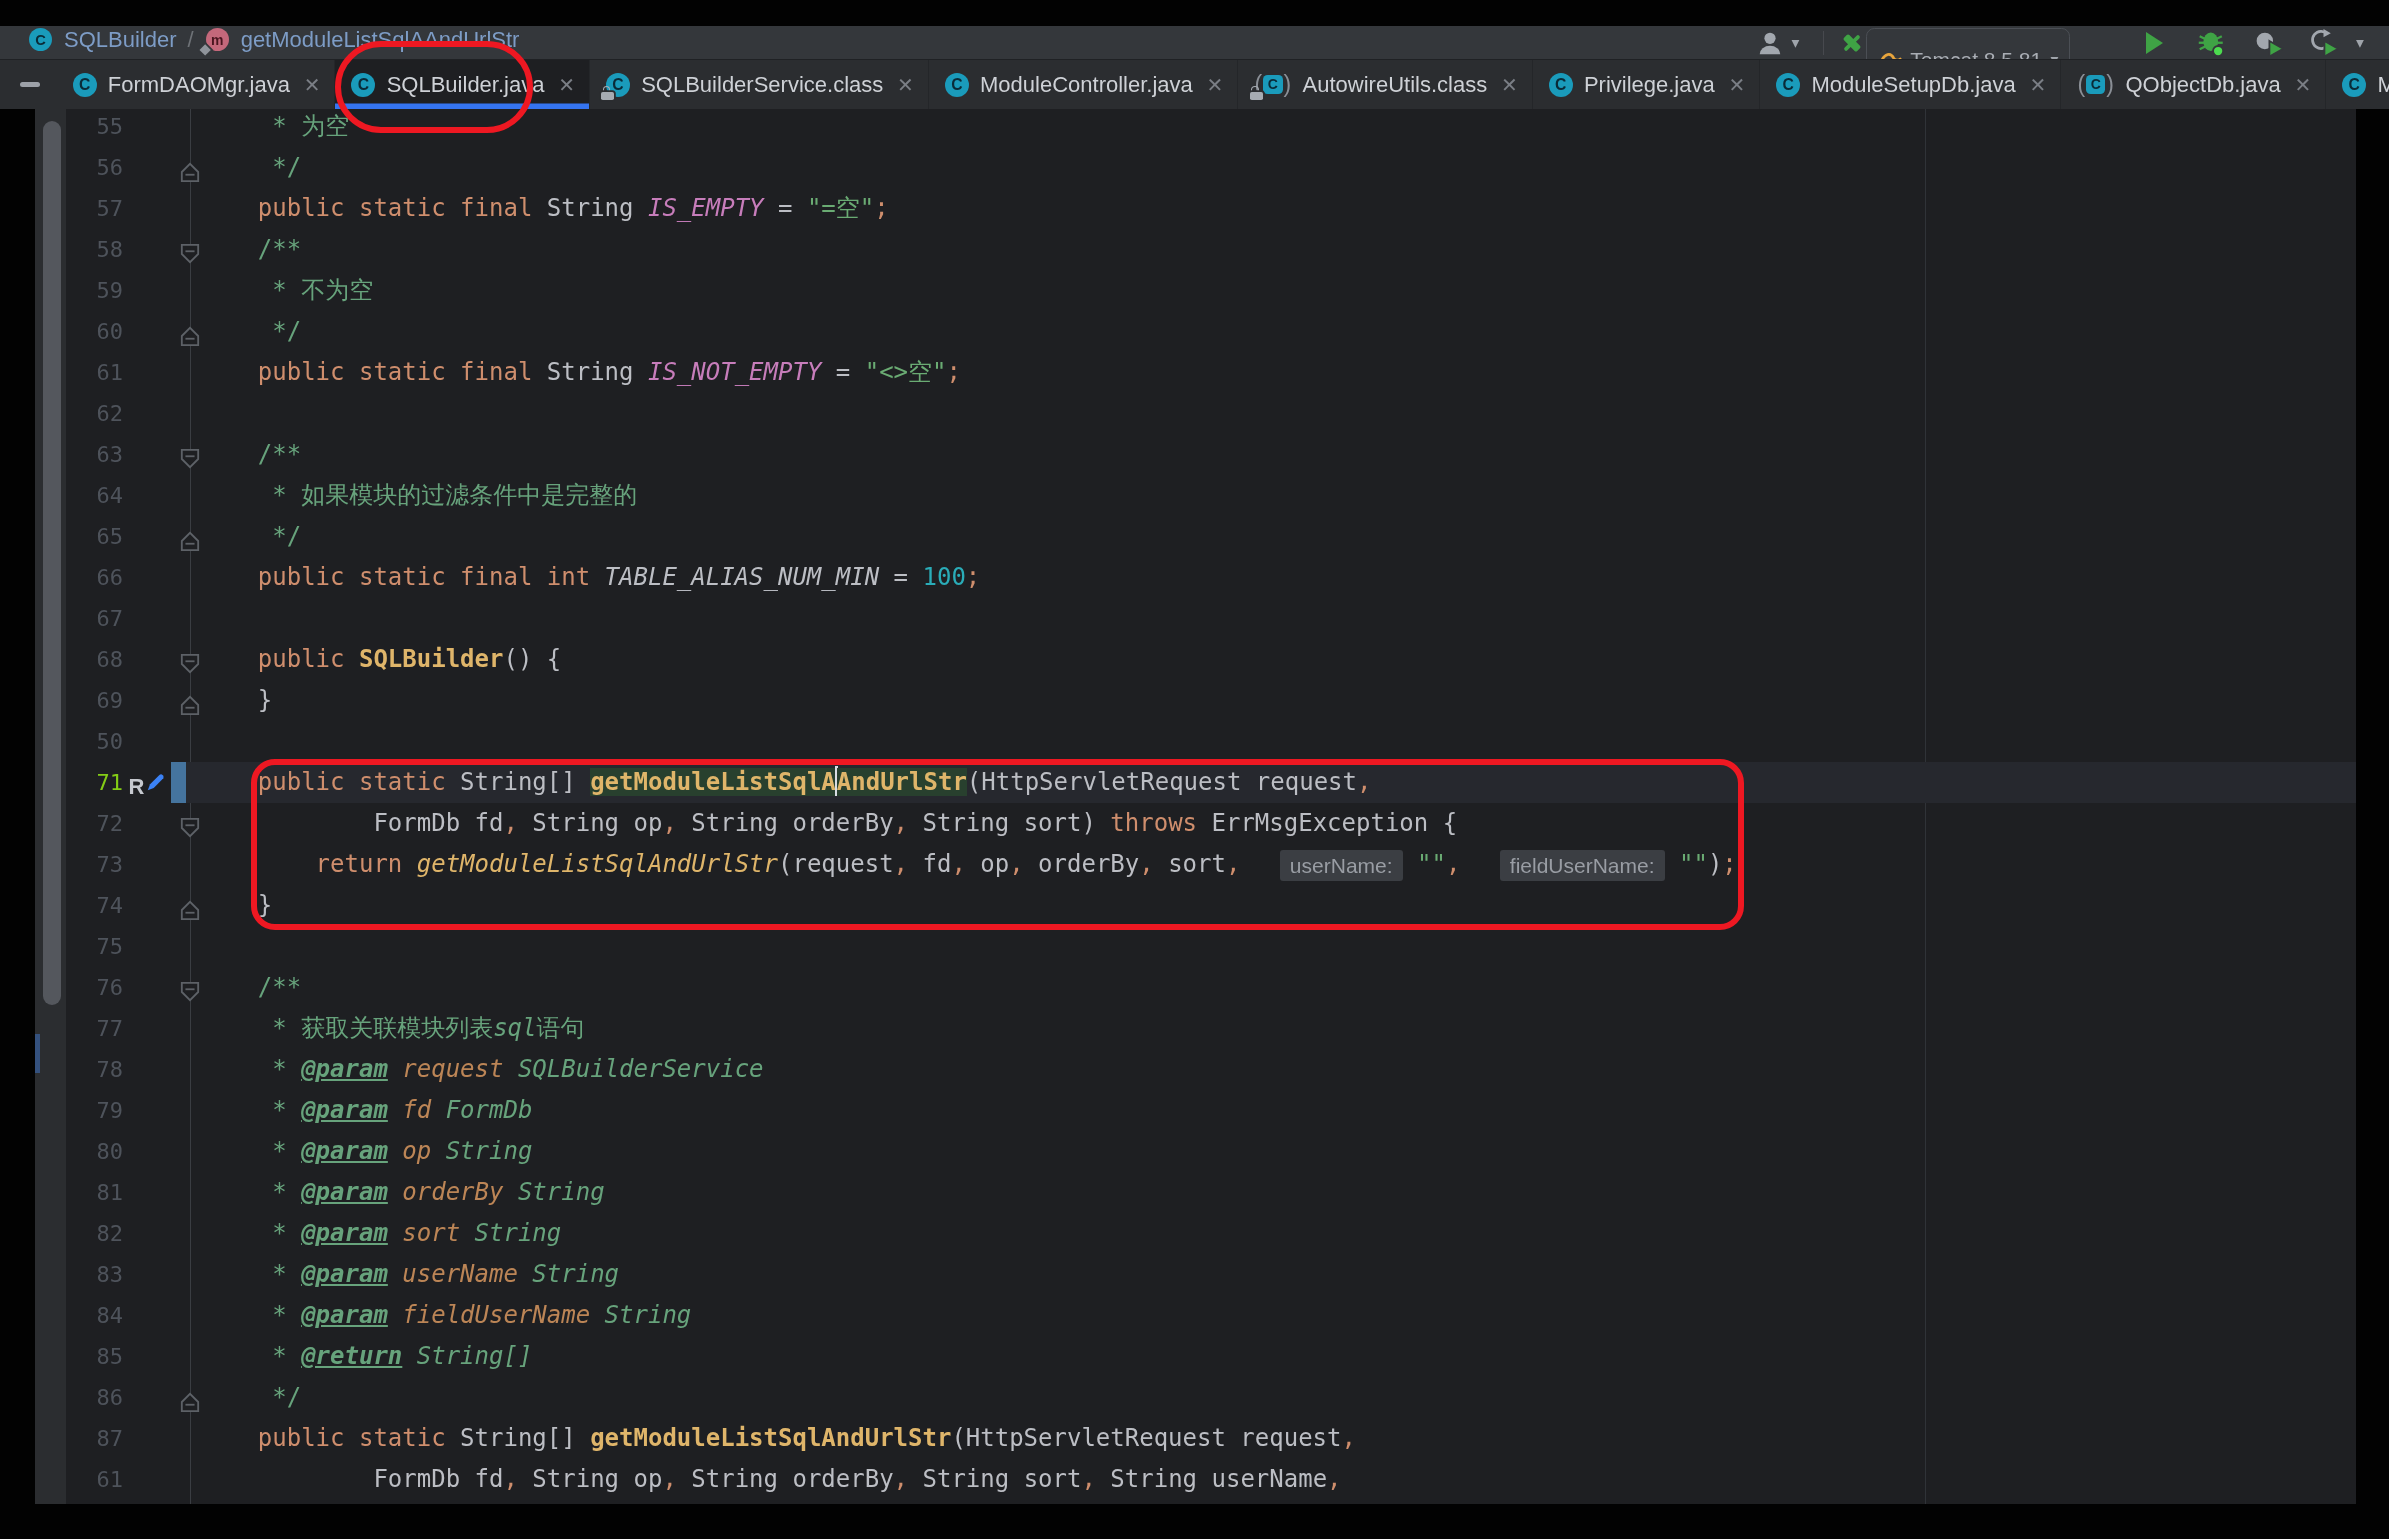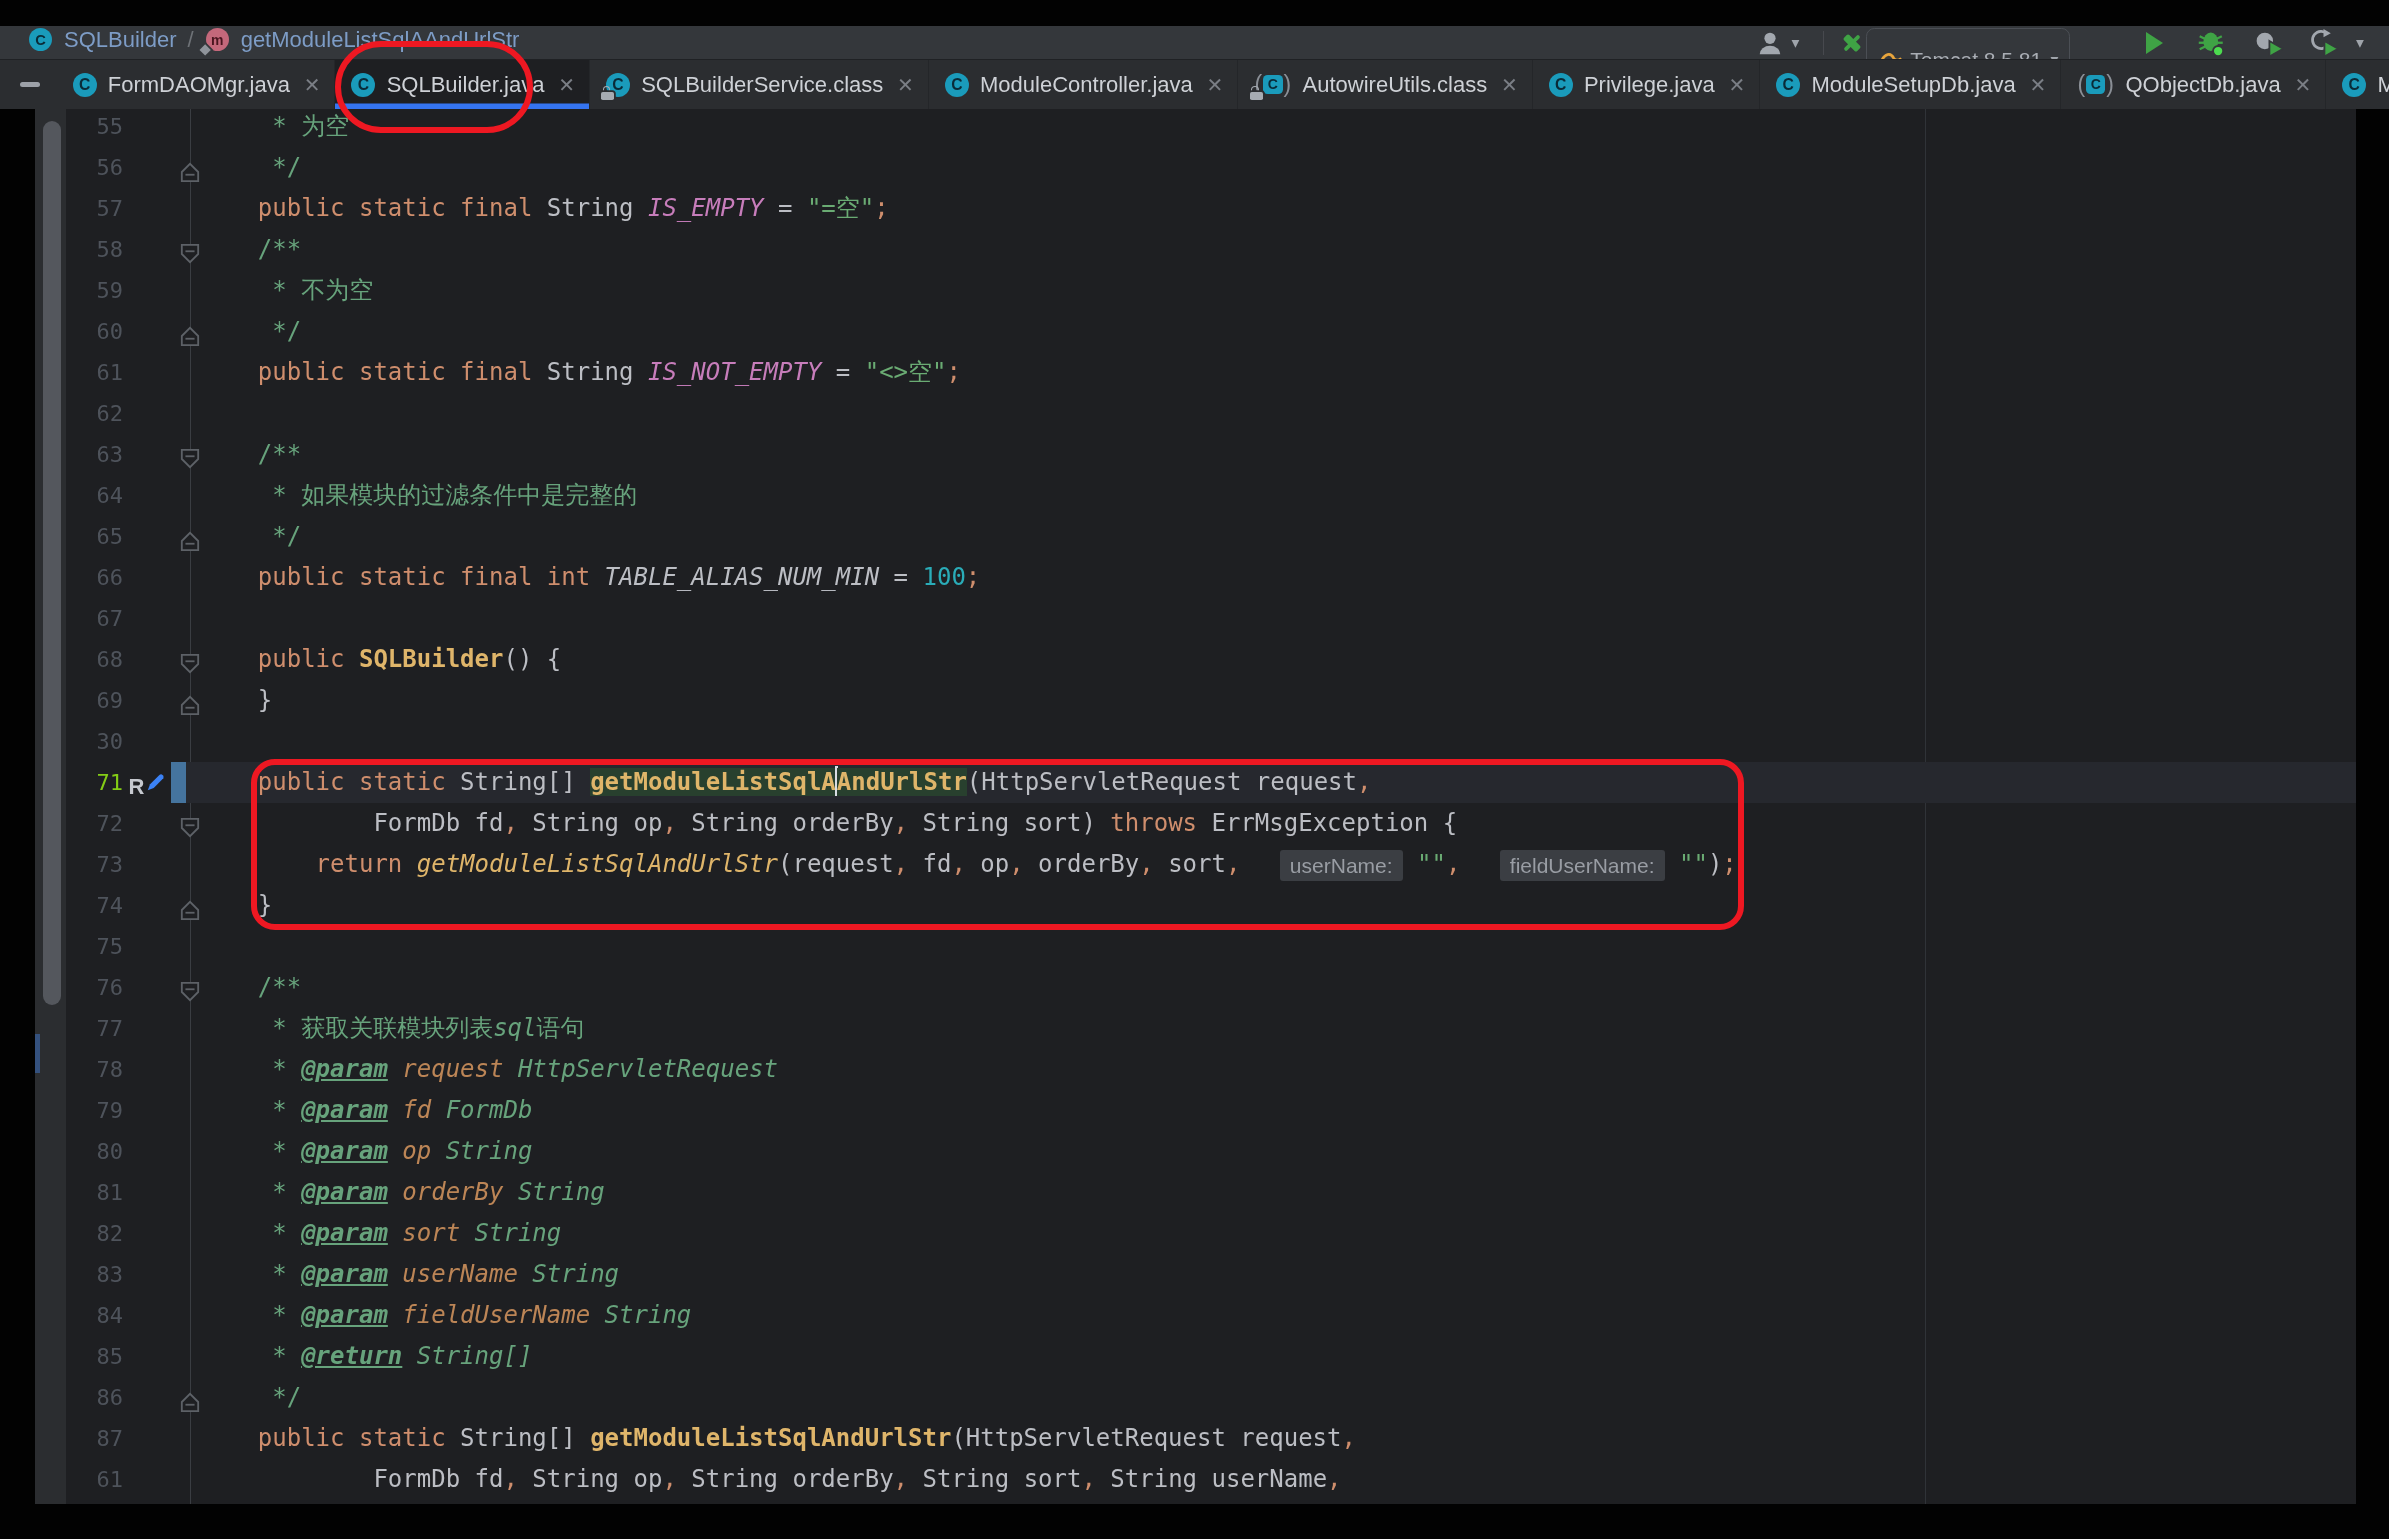--- a/index.html
+++ b/index.html
@@ -300,40 +300,40 @@
       <div class="row"><span class="ln">66</span><span class="cc"><span class="kw">    public static final int </span><span class="cg">TABLE_ALIAS_NUM_MIN</span><span> = </span><span class="nm">100</span><span class="pn">;</span></span></div>
       <div class="row"><span class="ln">67</span><span class="cc"></span></div>
       <div class="row"><span class="ln">68</span><span class="fold"><svg width="20" height="24" viewBox="0 0 22 26">
             <polygon points="2,3 20,3 20,13 11,22 2,13" fill="#1e1f22" stroke="#5d6167" stroke-width="2"></polygon>
             <line x1="6" y1="10" x2="16" y2="10" stroke="#5d6167" stroke-width="2"></line>
           </svg></span><span class="cc"><span class="kw">    public </span><span class="mn">SQLBuilder</span><span>() {</span></span></div>
       <div class="row"><span class="ln">69</span><span class="fold"><svg width="20" height="24" viewBox="0 0 22 26">
             <polygon points="2,23 2,13 11,4 20,13 20,23" fill="#1e1f22" stroke="#5d6167" stroke-width="2"></polygon>
             <line x1="6" y1="16" x2="16" y2="16" stroke="#5d6167" stroke-width="2"></line>
           </svg></span><span class="cc"><span>    }</span></span></div>
-      <div class="row"><span class="ln">30</span><span class="cc"></span></div>
+      <div class="row"><span class="ln">50</span><span class="cc"></span></div>
       <div class="row current"><div class="rowhl"></div><span class="ln">71</span><div class="vcs"></div><span class="ric"><span class="r">R</span><svg width="22" height="22" viewBox="0 0 24 24">
             <path d="M3 21 L5.5 14.5 L16 4 a3 3 0 0 1 4 4 L9.5 18.5 Z" fill="#3b82f6"></path>
           </svg></span><span class="cc"><span class="kw">    public static </span><span>String[] </span><span class="mn hl">getModuleListSqlA</span><span class="caret"></span><span class="mn hl">AndUrlStr</span><span>(HttpServletRequest request</span><span class="pn">,</span></span></div>
       <div class="row"><span class="ln">72</span><span class="fold"><svg width="20" height="24" viewBox="0 0 22 26">
             <polygon points="2,3 20,3 20,13 11,22 2,13" fill="#1e1f22" stroke="#5d6167" stroke-width="2"></polygon>
             <line x1="6" y1="10" x2="16" y2="10" stroke="#5d6167" stroke-width="2"></line>
           </svg></span><span class="cc"><span>            FormDb fd</span><span class="pn">,</span><span> String op</span><span class="pn">,</span><span> String orderBy</span><span class="pn">,</span><span> String sort)</span><span class="kw"> throws</span><span> ErrMsgException {</span></span></div>
       <div class="row"><span class="ln">73</span><span class="cc"><span class="kw">        return </span><span class="mi">getModuleListSqlAndUrlStr</span><span>(request</span><span class="pn">,</span><span> fd</span><span class="pn">,</span><span> op</span><span class="pn">,</span><span> orderBy</span><span class="pn">,</span><span> sort</span><span class="pn">,</span><span> </span><span class="chip">userName:</span><span> </span><span class="st">""</span><span class="pn">,</span><span> </span><span class="chip">fieldUserName:</span><span> </span><span class="st">""</span><span>)</span><span class="pn">;</span></span></div>
       <div class="row"><span class="ln">74</span><span class="fold"><svg width="20" height="24" viewBox="0 0 22 26">
             <polygon points="2,23 2,13 11,4 20,13 20,23" fill="#1e1f22" stroke="#5d6167" stroke-width="2"></polygon>
             <line x1="6" y1="16" x2="16" y2="16" stroke="#5d6167" stroke-width="2"></line>
           </svg></span><span class="cc"><span>    }</span></span></div>
       <div class="row"><span class="ln">75</span><span class="cc"></span></div>
       <div class="row"><span class="ln">76</span><span class="fold"><svg width="20" height="24" viewBox="0 0 22 26">
             <polygon points="2,3 20,3 20,13 11,22 2,13" fill="#1e1f22" stroke="#5d6167" stroke-width="2"></polygon>
             <line x1="6" y1="10" x2="16" y2="10" stroke="#5d6167" stroke-width="2"></line>
           </svg></span><span class="cc"><span class="cm">    /**</span></span></div>
       <div class="row"><span class="ln">77</span><span class="cc"><span class="cm">     * 获取关联模块列表</span><span class="cmi">sql</span><span class="cm">语句</span></span></div>
-      <div class="row"><span class="ln">78</span><span class="cc"><span class="cm">     * </span><span class="tg">@param</span><span class="cmi"> </span><span class="pr">request</span><span class="cmi"> HttpServletRequest</span></span></div>
+      <div class="row"><span class="ln">78</span><span class="cc"><span class="cm">     * </span><span class="tg">@param</span><span class="cmi"> </span><span class="pr">request</span><span class="cmi"> SQLBuilderService</span></span></div>
       <div class="row"><span class="ln">79</span><span class="cc"><span class="cm">     * </span><span class="tg">@param</span><span class="cmi"> </span><span class="pr">fd</span><span class="cmi"> FormDb</span></span></div>
       <div class="row"><span class="ln">80</span><span class="cc"><span class="cm">     * </span><span class="tg">@param</span><span class="cmi"> </span><span class="pr">op</span><span class="cmi"> String</span></span></div>
       <div class="row"><span class="ln">81</span><span class="cc"><span class="cm">     * </span><span class="tg">@param</span><span class="cmi"> </span><span class="pr">orderBy</span><span class="cmi"> String</span></span></div>
       <div class="row"><span class="ln">82</span><span class="cc"><span class="cm">     * </span><span class="tg">@param</span><span class="cmi"> </span><span class="pr">sort</span><span class="cmi"> String</span></span></div>
       <div class="row"><span class="ln">83</span><span class="cc"><span class="cm">     * </span><span class="tg">@param</span><span class="cmi"> </span><span class="pr">userName</span><span class="cmi"> String</span></span></div>
       <div class="row"><span class="ln">84</span><span class="cc"><span class="cm">     * </span><span class="tg">@param</span><span class="cmi"> </span><span class="pr">fieldUserName</span><span class="cmi"> String</span></span></div>
       <div class="row"><span class="ln">85</span><span class="cc"><span class="cm">     * </span><span class="tg">@return</span><span class="cmi"> String[]</span></span></div>
       <div class="row"><span class="ln">86</span><span class="fold"><svg width="20" height="24" viewBox="0 0 22 26">
             <polygon points="2,23 2,13 11,4 20,13 20,23" fill="#1e1f22" stroke="#5d6167" stroke-width="2"></polygon>
             <line x1="6" y1="16" x2="16" y2="16" stroke="#5d6167" stroke-width="2"></line>

